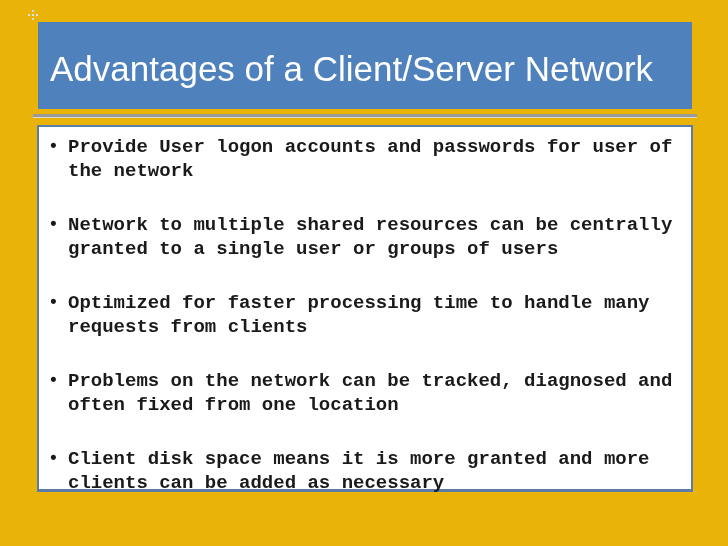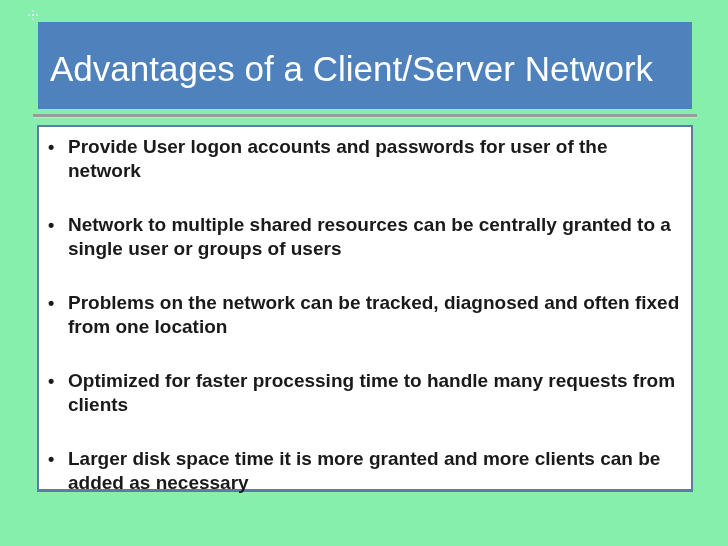--- a/index.html
+++ b/index.html
@@ -5,21 +5,21 @@
   html, body {
     margin: 0;
     padding: 0;
     background: #ffffff;
     font-family: "Liberation Sans", sans-serif;
   }
   .slide {
     position: relative;
     width: 728px;
     height: 546px;
-    background: #86efac;
+    background: #eab308;
     overflow: hidden;
   }
   
   .corner-artifact {
     position: absolute;
     left: 27px;
     top: 9px;
     width: 12px;
     height: 13px;
     background:
@@ -74,20 +74,21 @@
     list-style: none;
   }
   ul.bullets li {
     position: relative;
     margin: 0 0 30px 0;
     padding-left: 29px;
     font-size: 19px;
     line-height: 24px;
     font-weight: 700;
     color: var(--body-text, #1a1a1a);
+    font-family: Liberation Mono, monospace;
   }
   ul.bullets li::before {
     content: "\2022";
     position: absolute;
     left: 9px;
     top: 0;
     font-size: 18px;
     color: var(--body-text, #1a1a1a);
   }
   ul.bullets li .seg { font-weight: 600; }
@@ -104,18 +105,18 @@
   <div class="title-banner">
     <h1>Advantages of a Client/Server Network</h1>
   </div>
 
   <div class="divider"></div>
 
   <div class="content-box">
     <ul class="bullets">
         <li><span class="seg">Provide User logon accounts and passwords for user of the network</span></li>
         <li><span class="seg">Network to multiple shared resources can be centrally granted to a single user or groups of users</span></li>
+        <li><span class="seg">Optimized for faster processing time to handle many requests from clients</span></li>
         <li><span class="seg">Problems on the network can be tracked, diagnosed and often fixed from one location</span></li>
-        <li><span class="seg">Optimized for faster processing time to handle many requests from clients</span></li>
-        <li><span class="seg">Larger disk space time it is </span><span class="seg bold">more granted</span><span class="seg"> and more clients can be added as necessary</span></li>
+        <li><span class="seg">Client disk space means it is </span><span class="seg bold">more granted</span><span class="seg"> and more clients can be added as necessary</span></li>
       </ul>
   </div>
 </div>
 
 </body></html>

